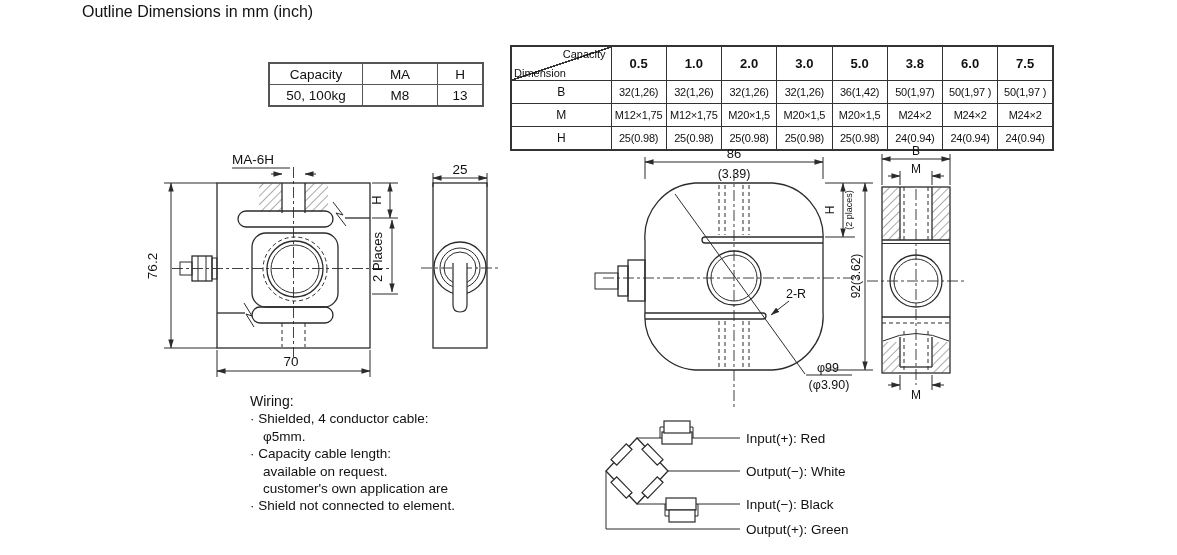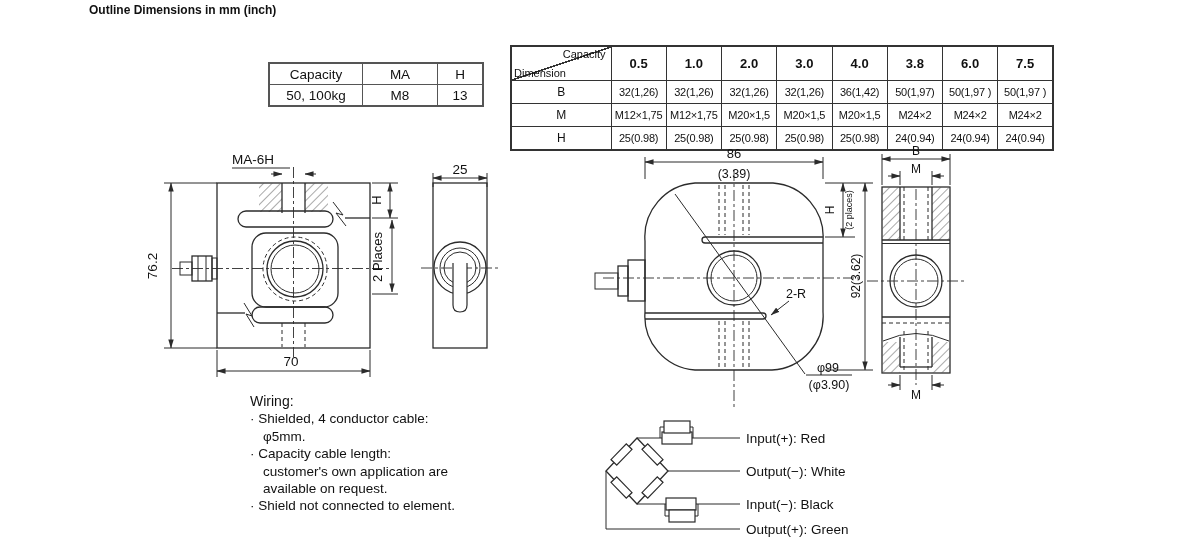--- a/index.html
+++ b/index.html
@@ -1,18 +1,18 @@
 <!DOCTYPE html>
 <html><head>
 <meta charset="utf-8">
 <style>
   html,body{margin:0;padding:0;background:#fff;}
   .page{position:relative;width:1177px;height:555px;background:#fff;overflow:hidden;
         font-family:"Liberation Sans",sans-serif;color:#111;}
-  .title{position:absolute;left:89px;top:3px;font-size:12px;font-weight:bold;}
+  .title{position:absolute;left:82px;top:3px;font-size:16px;font-weight:normal;}
 
   
   table.ma{position:absolute;left:268px;top:62px;border-collapse:collapse;
            font-size:13.5px;border:2px solid #555;}
   table.ma td{border:1px solid #555;text-align:center;padding:0 4px;height:20px;}
   table.ma .c1{width:84px;} table.ma .c2{width:66px;} table.ma .c3{width:36px;}
 
   
   table.dim{position:absolute;left:510px;top:45px;border-collapse:collapse;table-layout:fixed;
             width:542px;border:2px solid #333;font-size:12px;}
@@ -71,21 +71,21 @@
     <tbody>
         <tr class="caprow">
       <td class="corner">
         <span class="ct">Capacity</span>
         <span class="cb">Dimension</span>
       </td>
       <td>0.5</td>
       <td>1.0</td>
       <td>2.0</td>
       <td>3.0</td>
-      <td>4.0</td>
+      <td>5.0</td>
       <td>3.8</td>
       <td>6.0</td>
       <td>7.5</td>
     </tr>
     <tr>
       <td>B</td>
       <td class="val">32(1,26)</td>
       <td class="val">32(1,26)</td>
       <td class="val">32(1,26)</td>
       <td class="val">32(1,26)</td>
@@ -299,22 +299,22 @@
     <line x1="33" y1="240" x2="45" y2="240" class="dimln" marker-end="url(#arwD)"></line>
     <line x1="89" y1="240" x2="77" y2="240" class="dimln" marker-end="url(#arwD)"></line>
     <text class="lbl" x="61" y="254" text-anchor="middle" font-size="12">M</text>
   </svg>
 
   <div class="wiring">
     <div class="head">Wiring:</div>
     <div>· Shielded, 4 conductor cable:</div>
     <div class="indent">φ5mm.</div>
     <div>· Capacity cable length:</div>
+    <div class="indent">available on request.</div>
     <div class="indent">customer's own application are</div>
-    <div class="indent">available on request.</div>
     <div>· Shield not connected to element.</div>
   </div>
 
   <svg style="left:580px;top:405px;" width="340" height="145" viewBox="0 0 340 145">
     <path d="M57,33 L88,66 L57,99 L26,66 Z" class="ln"></path>
     <rect x="61.5" y="45.5" width="22" height="8" transform="rotate(46 72.5 49.5)" class="wfill"></rect>
     <rect x="30.5" y="45.5" width="22" height="8" transform="rotate(-46 41.5 49.5)" class="wfill"></rect>
     <rect x="61.5" y="78.5" width="22" height="8" transform="rotate(-46 72.5 82.5)" class="wfill"></rect>
     <rect x="30.5" y="78.5" width="22" height="8" transform="rotate(46 41.5 82.5)" class="wfill"></rect>
     <line x1="57" y1="33" x2="160" y2="33" class="thin"></line>

